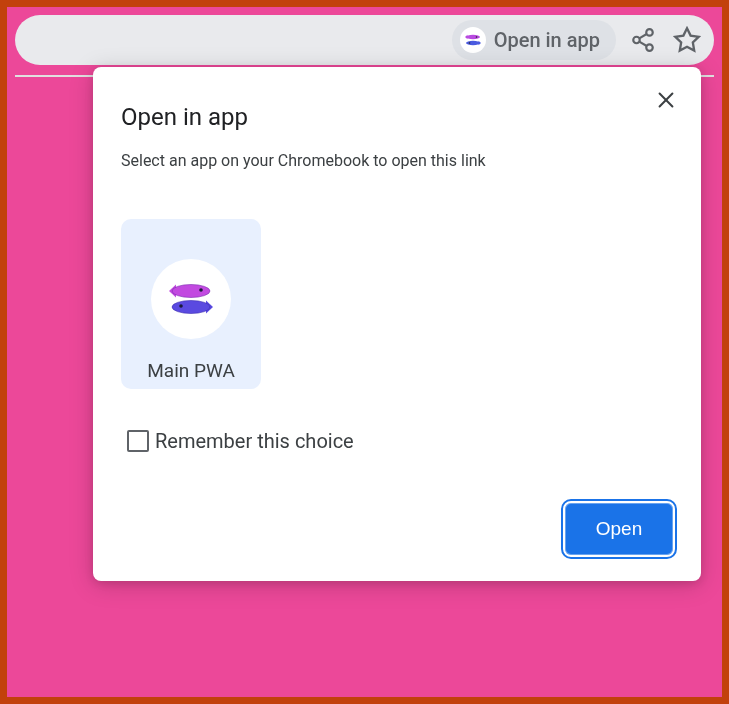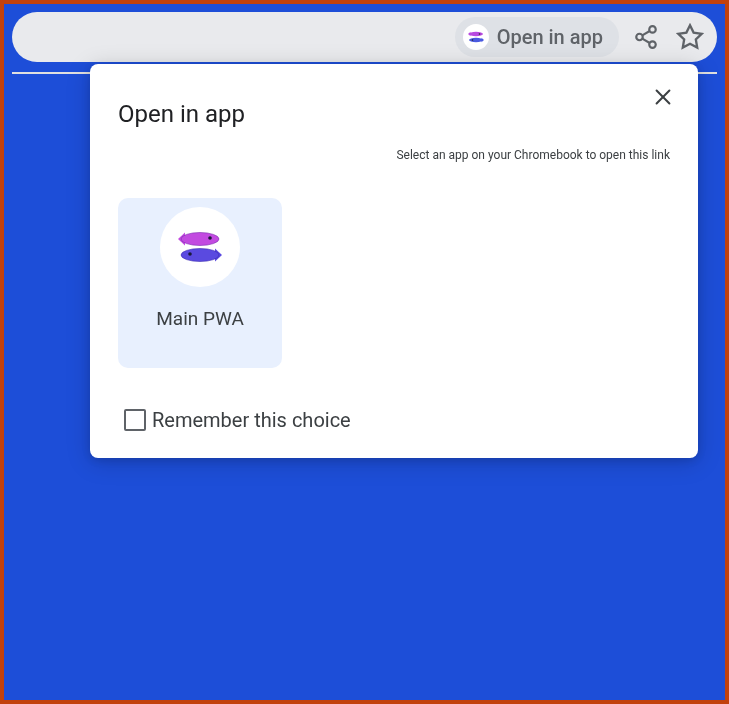--- a/index.html
+++ b/index.html
@@ -10,23 +10,23 @@
     body {
       font-family: Roboto, 'Segoe UI', Arial, sans-serif;
       background: #fff;
       width: 729px;
       height: 704px;
       position: relative;
     }
     .frame {
       width: 729px;
       height: 704px;
-      border: 4px solid #c2410c;
+      border: 7px solid #c2410c;
       position: relative;
-      background: #1d4ed8;
+      background: #ec4899;
       overflow: hidden;
     }
     .omnibox-bar {
       position: absolute;
       top: 8px;
       left: 8px;
       right: 8px;
       height: 50px;
       background: #e9eaed;
       border-radius: 25px;
@@ -100,39 +100,38 @@
       color: #3c4043;
     }
     .dialog-title {
       font-size: 24px;
       color: #202124;
       font-weight: 400;
       margin-bottom: 18px;
       margin-top: 6px;
     }
     .dialog-subtitle {
-      font-size: 12px;
+      font-size: 16px;
       color: #3c4043;
       line-height: 1.5;
-      margin-bottom: 34px;
-      text-align: right;
+      margin-bottom: 46px;
     }
     .apps-row {
       display: flex;
       gap: 12px;
     }
     .app-tile {
-      width: 164px;
+      width: 140px;
       height: 170px;
       background: #e8f0fe;
       border-radius: 10px;
       display: flex;
       flex-direction: column;
       align-items: center;
-      padding-top: 9px;
+      padding-top: 40px;
       cursor: pointer;
     }
     .app-icon-circle {
       width: 80px;
       height: 80px;
       background: #fff;
       border-radius: 50%;
       display: flex;
       align-items: center;
       justify-content: center;
@@ -246,15 +245,18 @@
         </span>
         <span class="app-name">Main PWA</span>
       </div>
     </div>
 
     <div class="remember-row">
       <span class="checkbox"></span>
       <span class="remember-label">Remember this choice</span>
     </div>
 
+    <div class="actions-row">
+      <button class="open-button">Open</button>
+    </div>
   </div>
 
 </div>
 
 </body></html>

